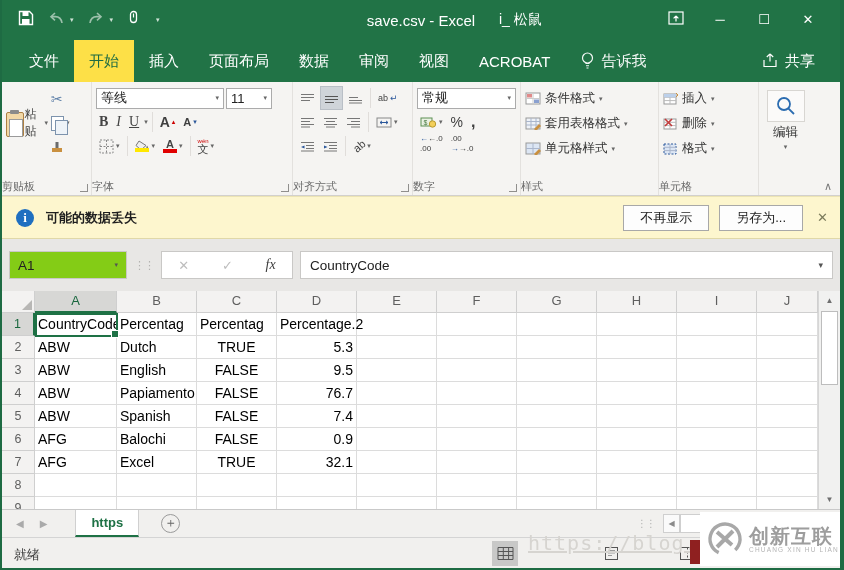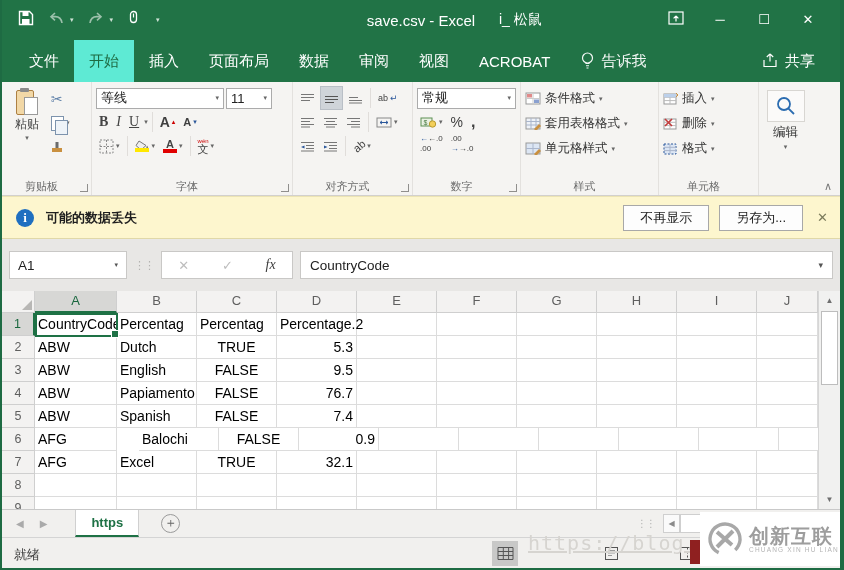--- a/index.html
+++ b/index.html
@@ -11,37 +11,37 @@
   .qat{display:flex;align-items:center;gap:13px;margin-left:16px;z-index:2}
   .qat .dd{font-size:7px;color:#cfe3d7;margin-left:-8px}
   .win-title{position:absolute;left:0;right:0;text-align:center;font-size:15px;pointer-events:none}
   .tb-user{position:absolute;left:497px;font-size:14px}
   .win-ctl{position:absolute;right:10px;display:flex;align-items:center;gap:0}
   .wbtn{width:44px;text-align:center;font-size:13px;line-height:40px}
   .ribopt{width:44px;text-align:center}
   
   .tabrow{height:42px;background:#217346;display:flex;align-items:stretch;padding-left:12px;color:#fff;font-size:15px}
   .rtab{display:flex;align-items:center;padding:0 15px;gap:6px}
-  .rtab.active{background:#5eead4;color:#1e6b43}
+  .rtab.active{background:#fde047;color:#1e6b43}
   .rtab.tellme{opacity:.95}
   .rtab.share{margin-left:auto;margin-right:10px}
   
   .ribbon{height:113px;background:#f5f4f2;border-bottom:1px solid #d2d0cd;display:flex;position:relative;font-size:12px;color:#444}
   .grp{position:relative;border-right:1px solid #e3e1de;box-sizing:border-box;padding:4px 4px 16px;flex:none}
-  .glabel{position:absolute;bottom:1px;left:0;right:10px;text-align:center;font-size:11px;color:#6a6a6a}
+  .glabel{position:absolute;bottom:1px;left:0;right:10px;text-align:left;font-size:11px;color:#6a6a6a}
   .glaunch{position:absolute;right:3px;bottom:3px;width:7px;height:7px;border-right:1px solid #908f8d;border-bottom:1px solid #908f8d}
   .rrow{display:flex;align-items:center;height:24px;gap:2px}
   .rb{display:flex;align-items:center;gap:2px;padding:0 3px;height:22px}
   .rb.sel{background:#cfd4d9;border:1px solid #b9bfc6}
   .dd{font-size:7px;color:#666}
   .combo{background:#fff;border:1px solid #ababab;height:21px;display:flex;align-items:center;padding:0 4px;font-size:13px;box-sizing:border-box;color:#222}
   .combo .dd{margin-left:auto}
   .vsep{width:1px;height:20px;background:#e0ddda;margin:0 2px}
   
-  .paste{display:flex;flex-direction:column;align-items:center;width:42px;gap:1px;padding-top:2px}
+  .paste{display:flex;flex-direction:row;align-items:center;width:42px;gap:1px;padding-top:2px}
   .paste-ic{position:relative;width:22px;height:27px}
   .pi-board{position:absolute;left:0;top:2px;width:16px;height:23px;background:#f2d8a7;border:1px solid #ad8043;border-radius:2px}
   .pi-clip{position:absolute;left:4px;top:0;width:9px;height:4px;background:#8a8a8a;border-radius:1px}
   .pi-page{position:absolute;right:0;bottom:0;width:12px;height:16px;background:#fff;border:1px solid #9a9a9a}
   .mini-col{display:flex;flex-direction:column;justify-content:flex-start;gap:2px;padding-top:2px}
   .cut-ic{color:#5d7fa8;font-size:14px;line-height:14px}
   .copy-ic{position:relative;width:11px;height:13px;border:1px solid #7d93ad;background:#fff}
   .copy-ic:after{content:"";position:absolute;left:3px;top:3px;width:11px;height:13px;border:1px solid #7d93ad;background:#eef3f8}
   .bigA{font-size:14px;font-weight:bold;color:#3f3f3f}
   .smA{font-size:11px;font-weight:bold;color:#3f3f3f}
@@ -65,21 +65,21 @@
   
   .msgbar{height:43px;background:#fdf6ce;border-top:1px solid #ece4b4;border-bottom:1px solid #e0d8a8;display:flex;align-items:center;box-sizing:border-box}
   .info-ic{width:18px;height:18px;border-radius:50%;background:#1f6fc0;color:#fff;font-family:"Liberation Serif",serif;font-size:13px;font-weight:bold;text-align:center;line-height:18px;margin-left:14px;flex:none}
   .msg-title{font-weight:bold;font-size:13px;color:#1f1f1f;margin-left:12px;white-space:nowrap}
   .msg-text{font-size:12.5px;color:#262626;line-height:16px;margin-left:16px;white-space:nowrap}
   .msg-btn{background:#fdfdfd;border:1px solid #a8a8a8;font-size:13px;color:#1f1f1f;padding:3px 16px;white-space:nowrap}
   .msg-btn.first{margin-left:auto}
   .msg-x{color:#7a7a5a;font-size:13px;margin:0 12px 0 14px}
   
   .fxrow{height:52px;background:#e8e7e5;display:flex;align-items:center;padding:0 7px;gap:7px}
-  .namebox{width:118px;height:28px;background:#ffffff;border:1px solid #c9c8c6;display:flex;align-items:center;padding:0 8px;font-size:13.5px;box-sizing:border-box;color:#222}
+  .namebox{width:118px;height:28px;background:#84cc16;border:1px solid #c9c8c6;display:flex;align-items:center;padding:0 8px;font-size:13.5px;box-sizing:border-box;color:#222}
   .namebox .dd{margin-left:auto;color:#555}
   .dragdots{color:#b3b2b0;font-size:11px;letter-spacing:-1px}
   .fxbtns{width:132px;height:28px;background:#fff;border:1px solid #c9c8c6;display:flex;align-items:center;justify-content:space-around;box-sizing:border-box}
   .fxx,.fxok{color:#bdbdbd;font-size:13px}
   .fxfx{font-style:italic;font-family:"Liberation Serif",serif;font-size:14px;color:#3d3d3d}
   .fxinput{flex:1;height:28px;background:#fff;border:1px solid #c9c8c6;display:flex;align-items:center;padding:0 9px;font-size:13.5px;box-sizing:border-box;color:#222}
   .fxinput .dd{margin-left:auto;color:#555;font-size:9px}
   
   .gridwrap{position:relative;height:218px;background:#fff;overflow:hidden}
   .hdr-row{display:flex}
@@ -566,21 +566,21 @@
           <div class="gcell" style="width: 80px; text-align: left;"></div>
           <div class="gcell" style="width: 80px; text-align: left;"></div>
           <div class="gcell" style="width: 80px; text-align: left;"></div>
           <div class="gcell" style="width: 80px; text-align: left;"></div>
           <div class="gcell" style="width: 80px; text-align: left;"></div>
           <div class="gcell" style="width: 61px; text-align: left;"></div>
         </div>
         <div class="grow">
           <div class="rowh">6</div>
           <div class="gcell" style="width: 82px; text-align: left;">AFG</div>
-          <div class="gcell" style="width: 80px; text-align: left; margin-left: 22px;">Balochi</div>
+          <div class="gcell" style="width: 80px; text-align: left;">Balochi</div>
           <div class="gcell" style="width: 80px; text-align: center;">FALSE</div>
           <div class="gcell" style="width: 80px; text-align: right; overflow: visible; z-index: 1;">0.9</div>
           <div class="gcell" style="width: 80px; text-align: left;"></div>
           <div class="gcell" style="width: 80px; text-align: left;"></div>
           <div class="gcell" style="width: 80px; text-align: left;"></div>
           <div class="gcell" style="width: 80px; text-align: left;"></div>
           <div class="gcell" style="width: 80px; text-align: left;"></div>
           <div class="gcell" style="width: 61px; text-align: left;"></div>
         </div>
         <div class="grow">

